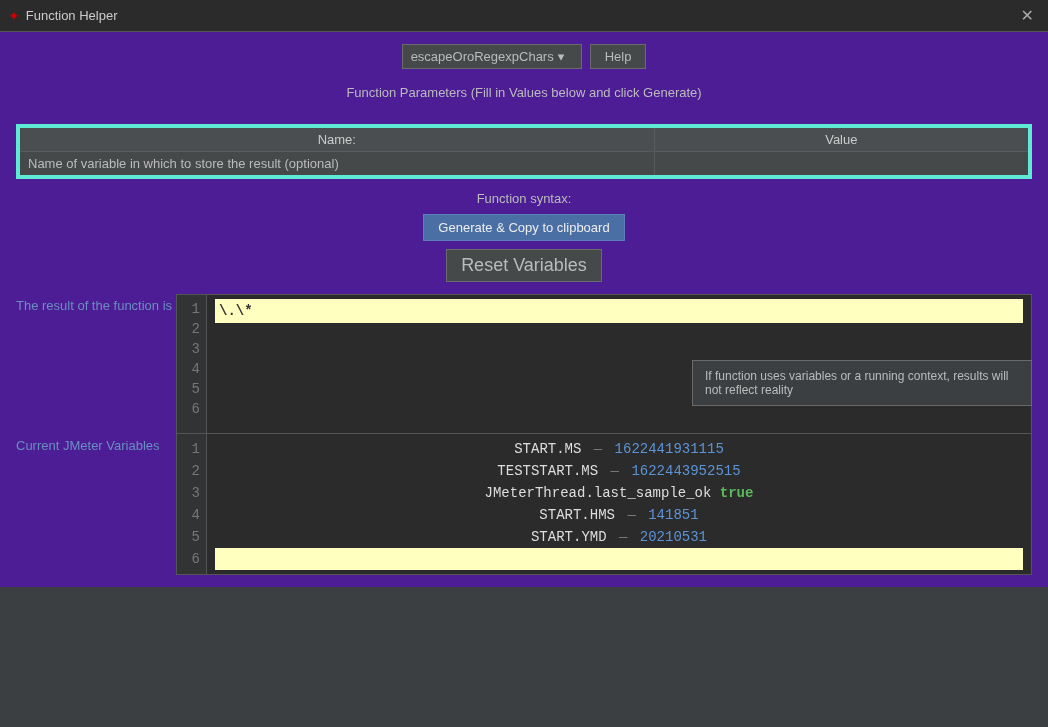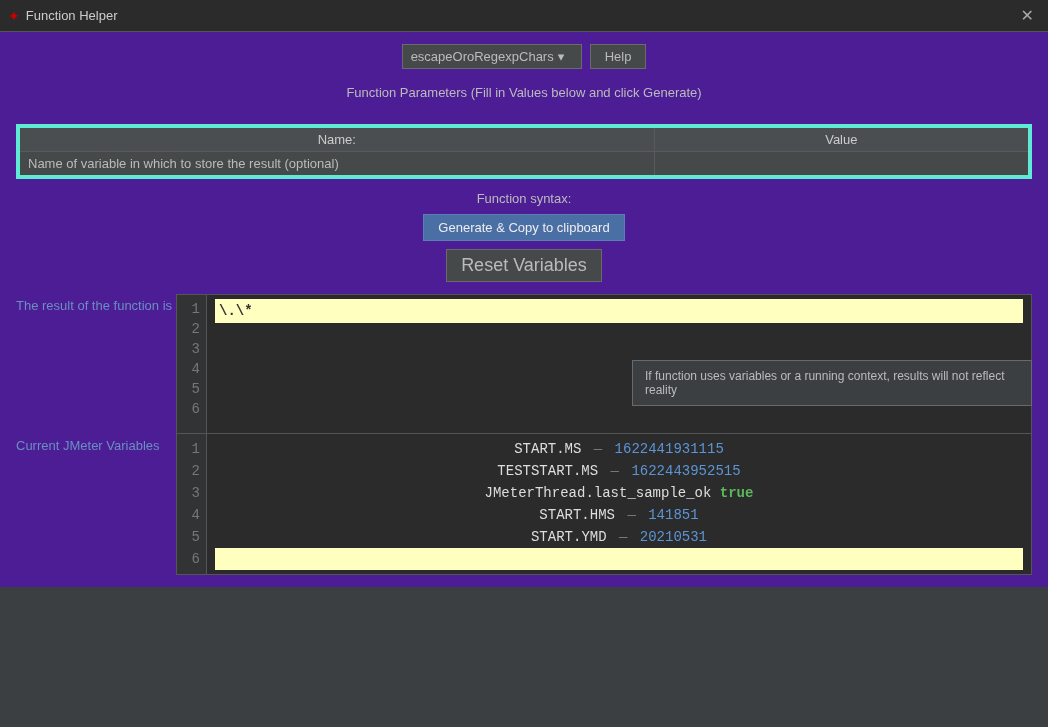--- a/index.html
+++ b/index.html
@@ -226,21 +226,21 @@
     
     .tooltip-box {
       position: absolute;
       bottom: 28px;
       right: 0;
       background: #3c3f41;
       border: 1px solid #6a6a6a;
       color: #bbb;
       font-size: 12px;
       padding: 8px 12px;
-      width: 400px;
+      width: 340px;
       z-index: 10;
     }
     .tooltip-footer {
       text-align: right;
       color: #888;
       font-size: 11px;
       margin-top: 4px;
     }
 
     

